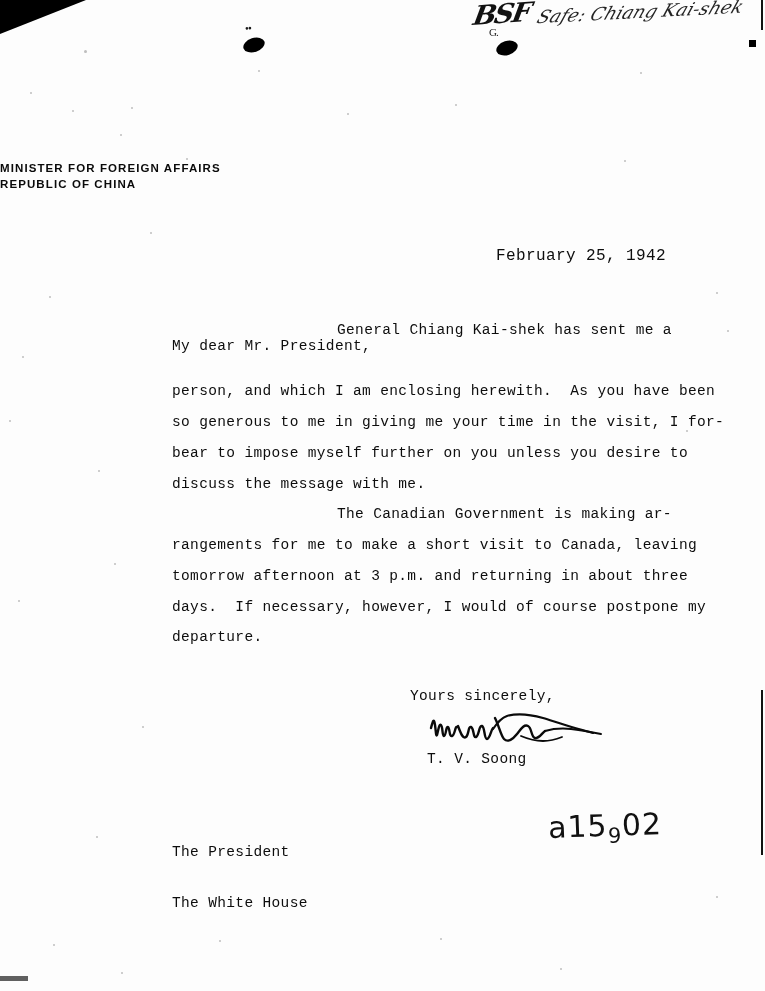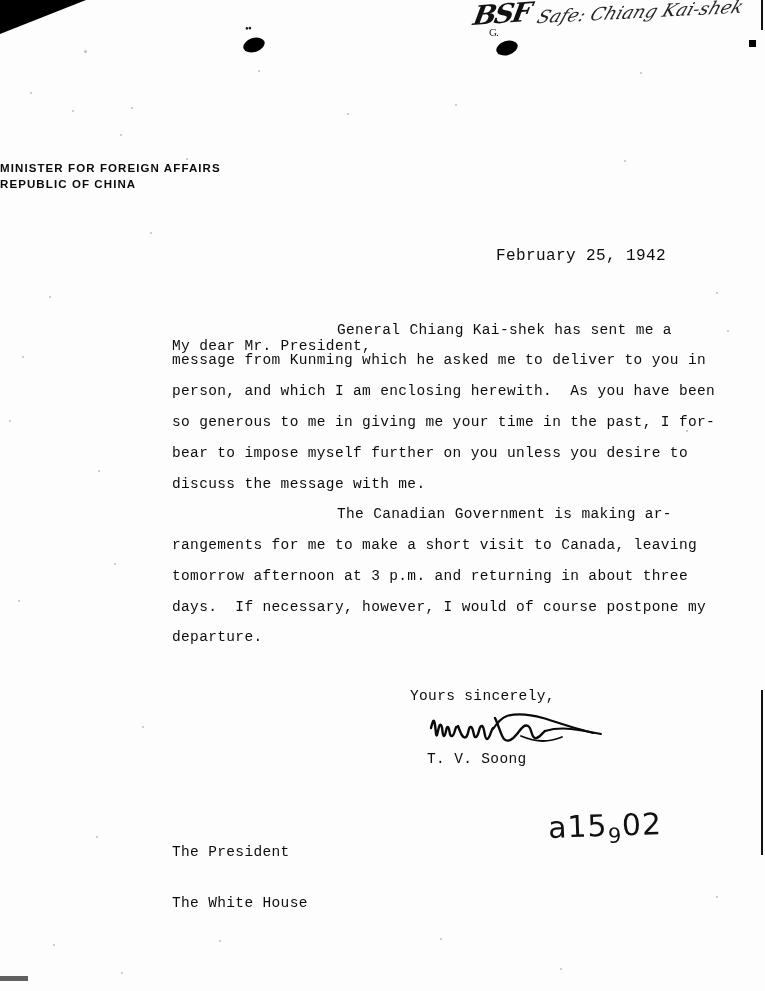--- a/index.html
+++ b/index.html
@@ -230,23 +230,22 @@
   <div id="letterhead">
     <div>MINISTER FOR FOREIGN AFFAIRS</div>
     <div>REPUBLIC OF CHINA</div>
   </div>
 
   <div id="date-line">February 25, 1942</div>
 
   <div class="body-line" id="salutation">My dear Mr. President,</div>
 
   <div class="body-line indent" style="top:322px;">General Chiang Kai-shek has sent me a</div>
-  <div class="body-line" style="top:352px;">message from Kunming which he asked me to deliver to you in</div>
   <div class="body-line" style="top:383px;">person, and which I am enclosing herewith.  As you have been</div>
-  <div class="body-line" style="top:414px;">so generous to me in giving me your time in the past, I for-</div>
+  <div class="body-line" style="top:414px;">so generous to me in giving me your time in the visit, I for-</div>
   <div class="body-line" style="top:445px;">bear to impose myself further on you unless you desire to</div>
   <div class="body-line" style="top:476px;">discuss the message with me.</div>
 
   <div class="body-line indent" style="top:506px;">The Canadian Government is making ar-</div>
   <div class="body-line" style="top:537px;">rangements for me to make a short visit to Canada, leaving</div>
   <div class="body-line" style="top:568px;">tomorrow afternoon at 3 p.m. and returning in about three</div>
   <div class="body-line" style="top:599px;">days.  If necessary, however, I would of course postpone my</div>
   <div class="body-line" style="top:629px;">departure.</div>
 
   <div class="closing-line" id="closing-yours">Yours sincerely,</div>

